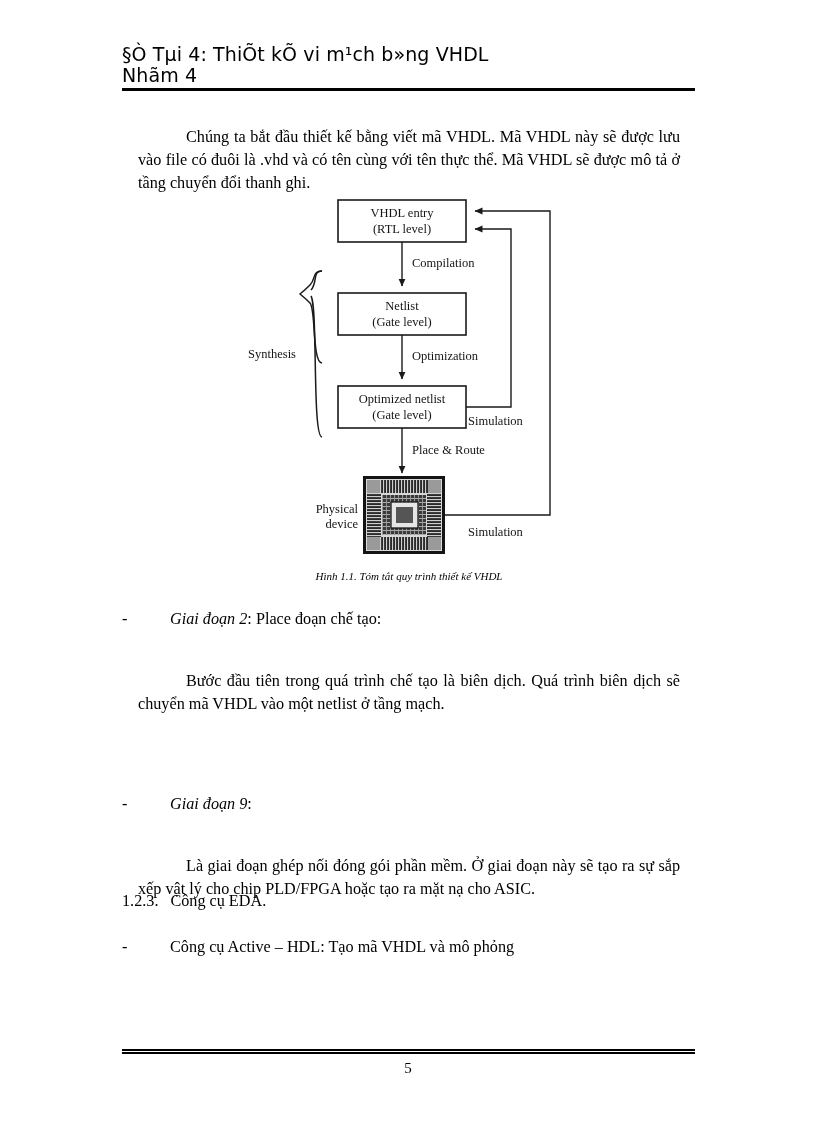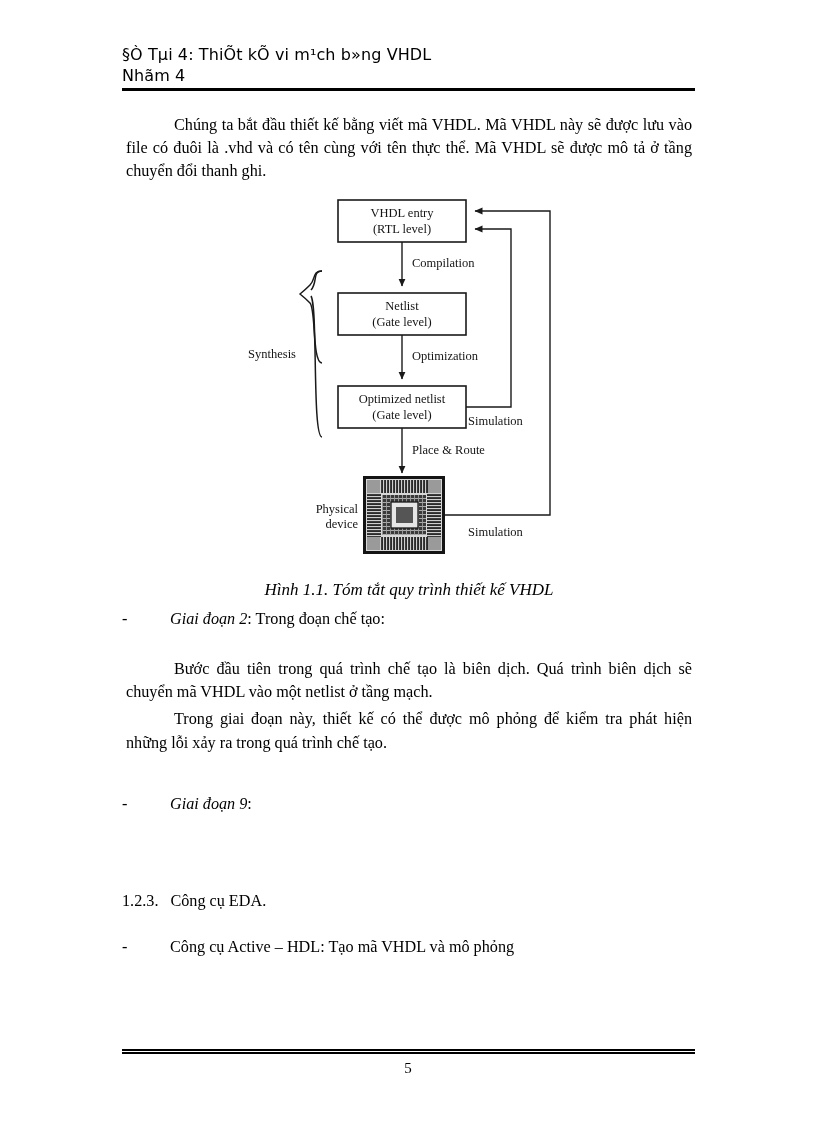--- a/index.html
+++ b/index.html
@@ -26,21 +26,21 @@
 
   
   .header {
     position: absolute;
     left: 122px;
     top: 44px;
     width: 580px;
   }
   .header-line {
     font-family: "DejaVu Sans", "Liberation Sans", sans-serif;
-    font-size: 16px;
+    font-size: 19px;
     line-height: 21px;
     color: #000;
     white-space: pre;
     letter-spacing: 0.1px;
   }
   .header-rule {
     position: absolute;
     left: 122px;
     top: 88px;
     width: 573px;
@@ -48,21 +48,21 @@
     background: #000;
   }
 
   
   .col {
     position: absolute;
     left: 122px;
     width: 574px;
   }
   p.body {
-    margin: 4px;
+    margin: 16px;
     font-size: 16.2px;
     line-height: 23.2px;
     text-align: justify;
     text-justify: inter-word;
   }
   p.body.indent { text-indent: 48px; }
   .it { font-style: italic; }
 
   
   .dashrow {
@@ -75,24 +75,23 @@
     left: 0;
     top: 0;
   }
   .dashrow .dtext {
     display: block;
     padding-left: 48px;
   }
 
   .caption {
     font-style: italic;
-    font-size: 17px;
+    font-size: 11px;
     line-height: 23.2px;
     text-align: center;
-    margin-top: 13px;
   }
 
   .heading {
     font-size: 16.2px;
     line-height: 23.2px;
   }
   .heading .num { margin-right: 12px; }
 
   
   .figure {
@@ -231,36 +230,38 @@
     </svg>
   </div>
 
   <div class="col" style="top:565px;">
     <div class="caption">Hình 1.1. Tóm tắt quy trình thiết kế VHDL</div>
   </div>
 
   <div class="col" style="top:608px;">
     <div class="dashrow">
       <span class="dash">-</span>
-      <span class="dtext"><span class="it">Giai đoạn 2</span><span>: Trong đoạn chế tạo:</span></span>
+      <span class="dtext"><span class="it">Giai đoạn 2</span><span>: Place đoạn chế tạo:</span></span>
     </div>
   </div>
 
   <div class="col" style="top:654px;">
     <p class="body indent">Bước đầu tiên trong quá trình chế tạo là biên dịch. Quá trình biên dịch sẽ chuyển mã VHDL vào một netlist ở tầng mạch.</p>
-    <p class="body indent">Trong giai đoạn này, thiết kế có thể được mô phỏng để kiểm tra phát hiện những lỗi xảy ra trong quá trình chế tạo.</p>
   </div>
 
   <div class="col" style="top:793px;">
     <div class="dashrow">
       <span class="dash">-</span>
       <span class="dtext"><span class="it">Giai đoạn 9</span><span>:</span></span>
     </div>
   </div>
 
+  <div class="col" style="top:839px;">
+    <p class="body indent">Là giai đoạn ghép nối đóng gói phần mềm. Ở giai đoạn này sẽ tạo ra sự sắp xếp vật lý cho chip PLD/FPGA hoặc tạo ra mặt nạ cho ASIC.</p>
+  </div>
 
   <div class="col" style="top:890px;">
     <div class="heading"><span class="num">1.2.3.</span><span>Công cụ EDA.</span></div>
   </div>
 
   <div class="col" style="top:936px;">
     <div class="dashrow">
       <span class="dash">-</span>
       <span class="dtext">Công cụ Active – HDL: Tạo mã VHDL và mô phỏng</span>
     </div>

